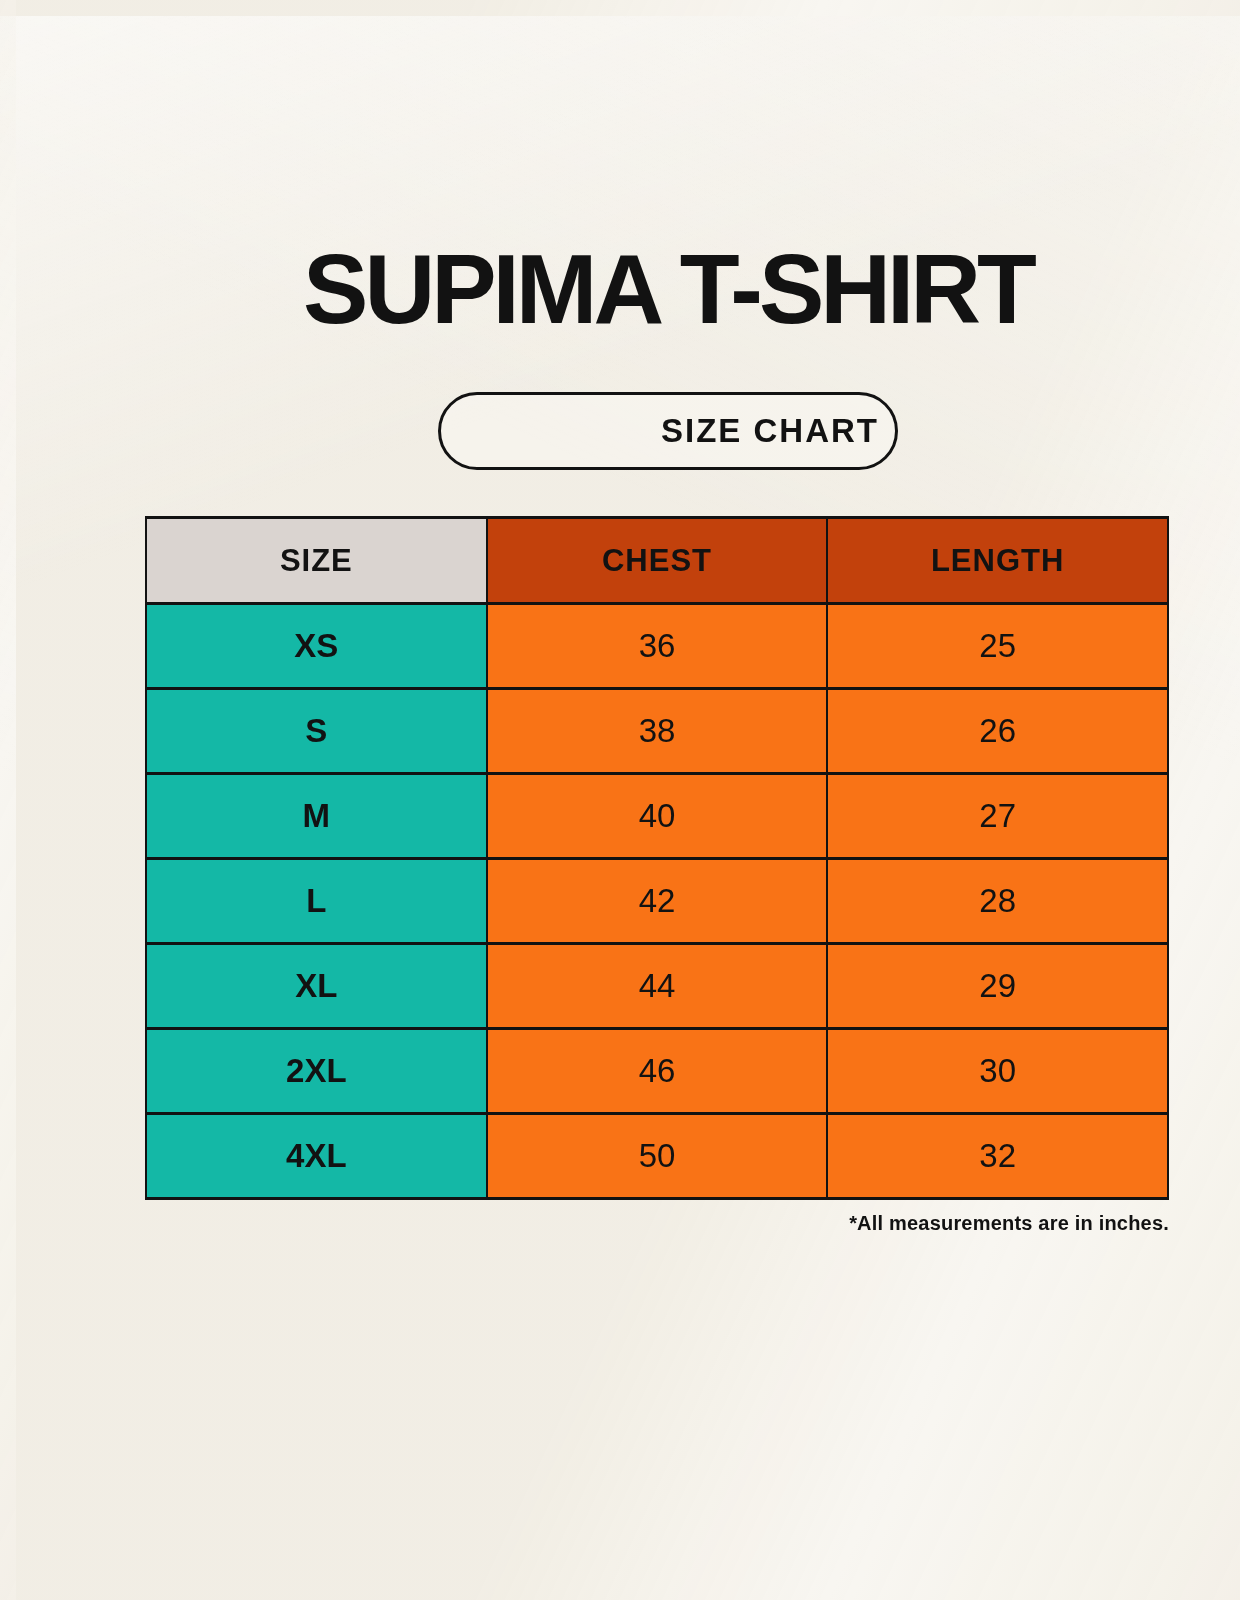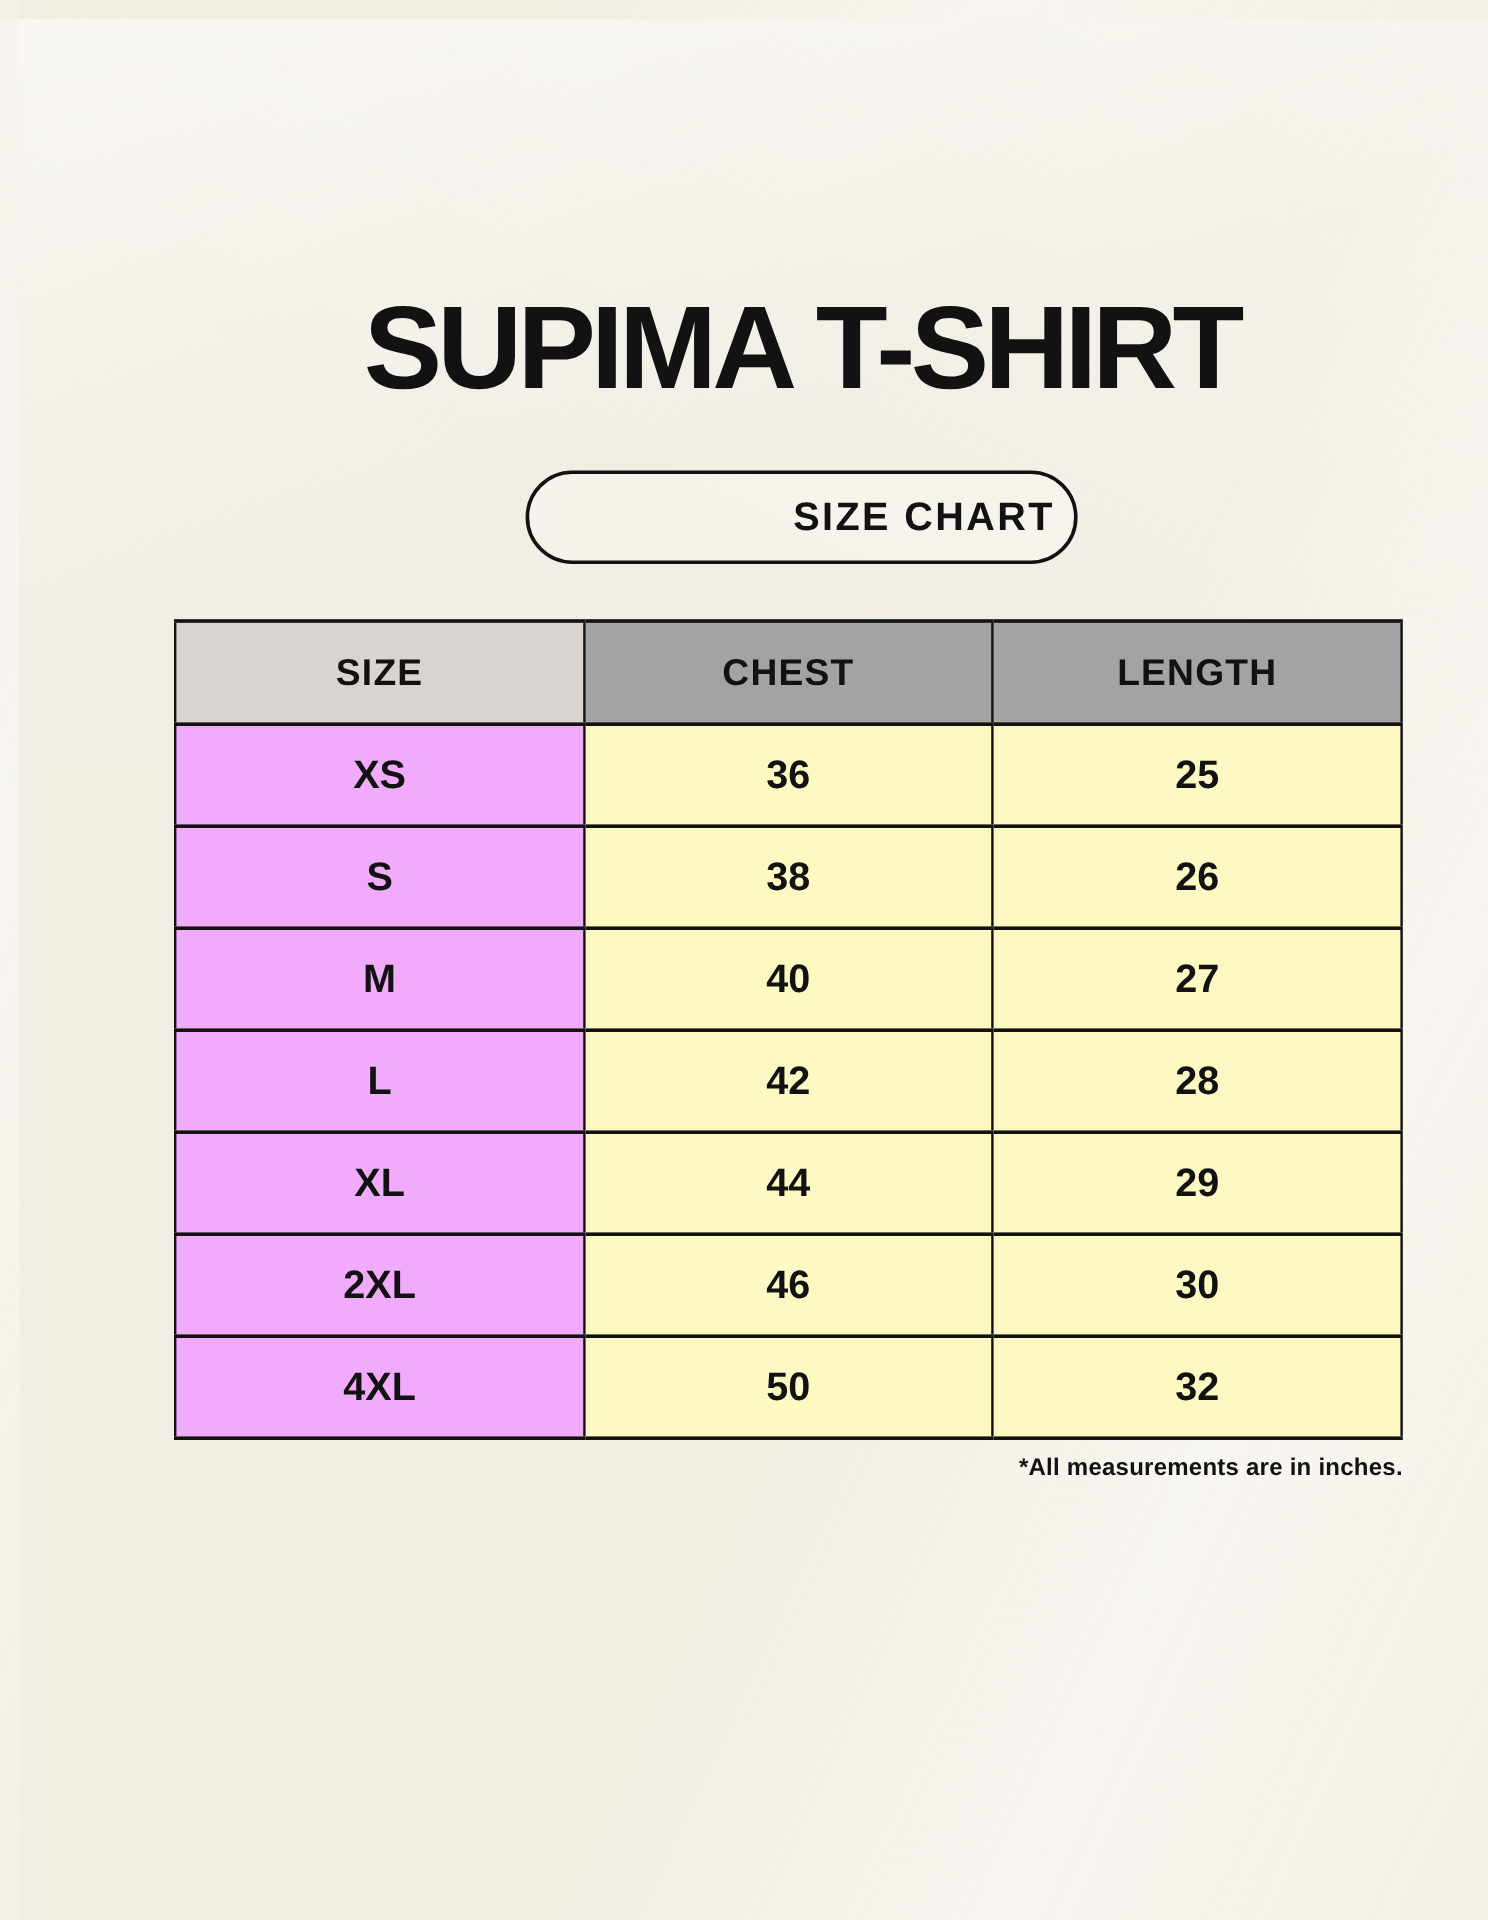--- a/index.html
+++ b/index.html
@@ -71,29 +71,29 @@
   .size-table thead th {
     height: 86px;
     font-size: 31px;
     font-weight: 700;
     letter-spacing: 1px;
   }
 
   .size-table tbody td {
     height: 85px;
     font-size: 33px;
-    font-weight: 700;
-    background: #fef9c3;
+    font-weight: 400;
+    background: #f97316;
   }
 
   .size-table th.col-size-head { background: #dad4d0; }
-  .size-table th.col-accent    { background: #a3a3a3; }
+  .size-table th.col-accent    { background: #c2410c; }
 
   .size-table td.size-cell {
-    background: #f0abfc;
+    background: #14b8a6;
     font-weight: 700;
   }
 
   .footnote {
     width: 1024px;
     margin: 12px 0 0 97px;
     text-align: right;
     font-size: 20px;
     font-weight: 700;
     letter-spacing: 0.2px;

